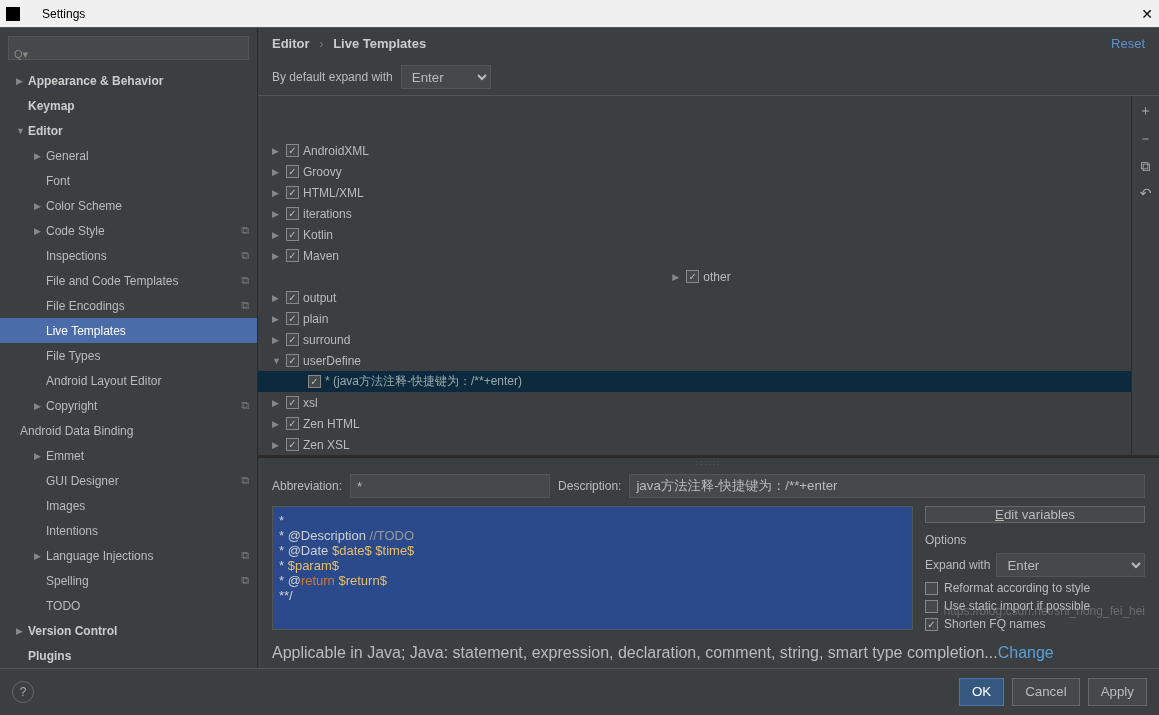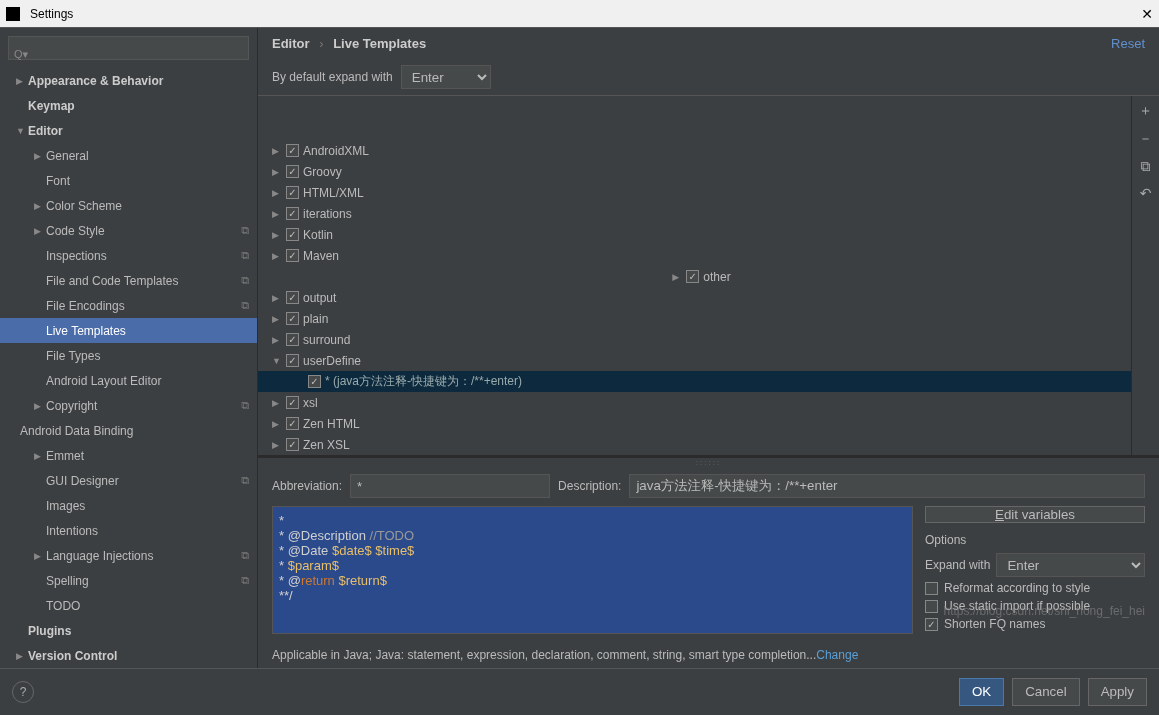--- a/index.html
+++ b/index.html
@@ -1,18 +1,18 @@
 <!DOCTYPE html>
 <html><head>
 <meta charset="utf-8">
 <style>
 * { margin:0; padding:0; box-sizing:border-box; font-family:"Segoe UI",Arial,sans-serif; }
 body { width:1159px; height:715px; background:#3c3f41; color:#bbbbbb; font-size:12px; overflow:hidden; }
 .titlebar { height:28px; background:#f0f0f0; color:#000; display:flex; align-items:center; padding:0 6px; border-bottom:1px solid #555; justify-content:space-between; }
-.titlebar .left { display:flex; align-items:flex-start; gap:10px; }
+.titlebar .left { display:flex; align-items:flex-start; gap:22px; }
 .titlebar .icon-app { width:14px; height:14px; background:#000; display:inline-block; }
 .close-x { font-size:14px; cursor:pointer; }
 .main { display:flex; height:640px; }
 .sidebar { width:258px; background:#3c3f41; border-right:1px solid #2b2b2b; display:flex; flex-direction:column; overflow:hidden; }
 .search-box { margin:8px; }
 .search-box input { width:100%; height:24px; background:#45494a; border:1px solid #555; color:#bbb; padding:0 20px 0 6px; }
 .search-box-wrap { position:relative; }
 .search-icon { position:absolute; left:6px; top:12px; font-size:11px; color:#888; }
 .tree { overflow-y:auto; flex:1; }
 .tree .row { display:flex; align-items:center; height:25px; padding-left:8px; cursor:pointer; }
@@ -47,21 +47,21 @@
 .editor-col { display:flex; flex-direction:column; flex:1; }
 .code-edit { flex:1; background:#2b4a8b; border:1px solid #555; font-family:Consolas,monospace; font-size:13px; padding:6px; color:#d0d0d0; overflow:auto; }
 .code-edit .kw { color:#cc7832; }
 .code-edit .cm { color:#999; }
 .code-edit .var { color:#e8bf6a; }
 .opts-col { width:220px; display:flex; flex-direction:column; gap:10px; }
 .btn { background:#45494a; border:1px solid #666; color:#bbb; height:28px; padding:0 12px; cursor:pointer; }
 .opt-box { font-size:12px; }
 .opt-box .ttl { color:#bbb; margin-bottom:6px; }
 .opt-box .orow { display:flex; align-items:center; gap:6px; margin:4px 0; }
-.applic { padding:6px 14px; font-size:12px; color:#bbb; }
+.applic { padding:6px 14px; font-size:16px; color:#bbb; }
 .applic .chg { color:#5a9fd6; cursor:pointer; }
 .footer { height:46px; border-top:1px solid #555; display:flex; align-items:center; padding:0 12px; justify-content:space-between; }
 .footer .help { width:22px; height:22px; border:1px solid #666; border-radius:11px; display:flex; align-items:center; justify-content:center; color:#aaa; cursor:pointer; }
 .footer .btns { display:flex; gap:8px; }
 .btn.primary { background:#365880; border-color:#4a78a8; color:#fff; }
 .watermark { position:absolute; right:14px; bottom:50px; color:#888; font-size:12px; opacity:.6; }
 .underline{text-decoration:underline;}
 </style>
 </head>
 <body>
@@ -171,26 +171,26 @@
         <div class="row" style="padding-left: 34px;">
           <span class="arrow "></span>
           <span class="lbl ">Spelling</span>
           <span class="copy-ic">⧉</span>
         </div>
         <div class="row" style="padding-left: 34px;">
           <span class="arrow "></span>
           <span class="lbl ">TODO</span>
         </div>
         <div class="row" style="padding-left: 16px;">
+          <span class="arrow right"></span>
+          <span class="lbl bold">Version Control</span>
+        </div>
+        <div class="row" style="padding-left: 16px;">
           <span class="arrow "></span>
           <span class="lbl bold">Plugins</span>
-        </div>
-        <div class="row" style="padding-left: 16px;">
-          <span class="arrow right"></span>
-          <span class="lbl bold">Version Control</span>
         </div>
       </div>
   </div>
 
   <div class="content">
     <div class="breadcrumb">
       <span class="crumb">
         <b>Editor</b>
         <span class="sep">›</span>
         <b>Live Templates</b>

